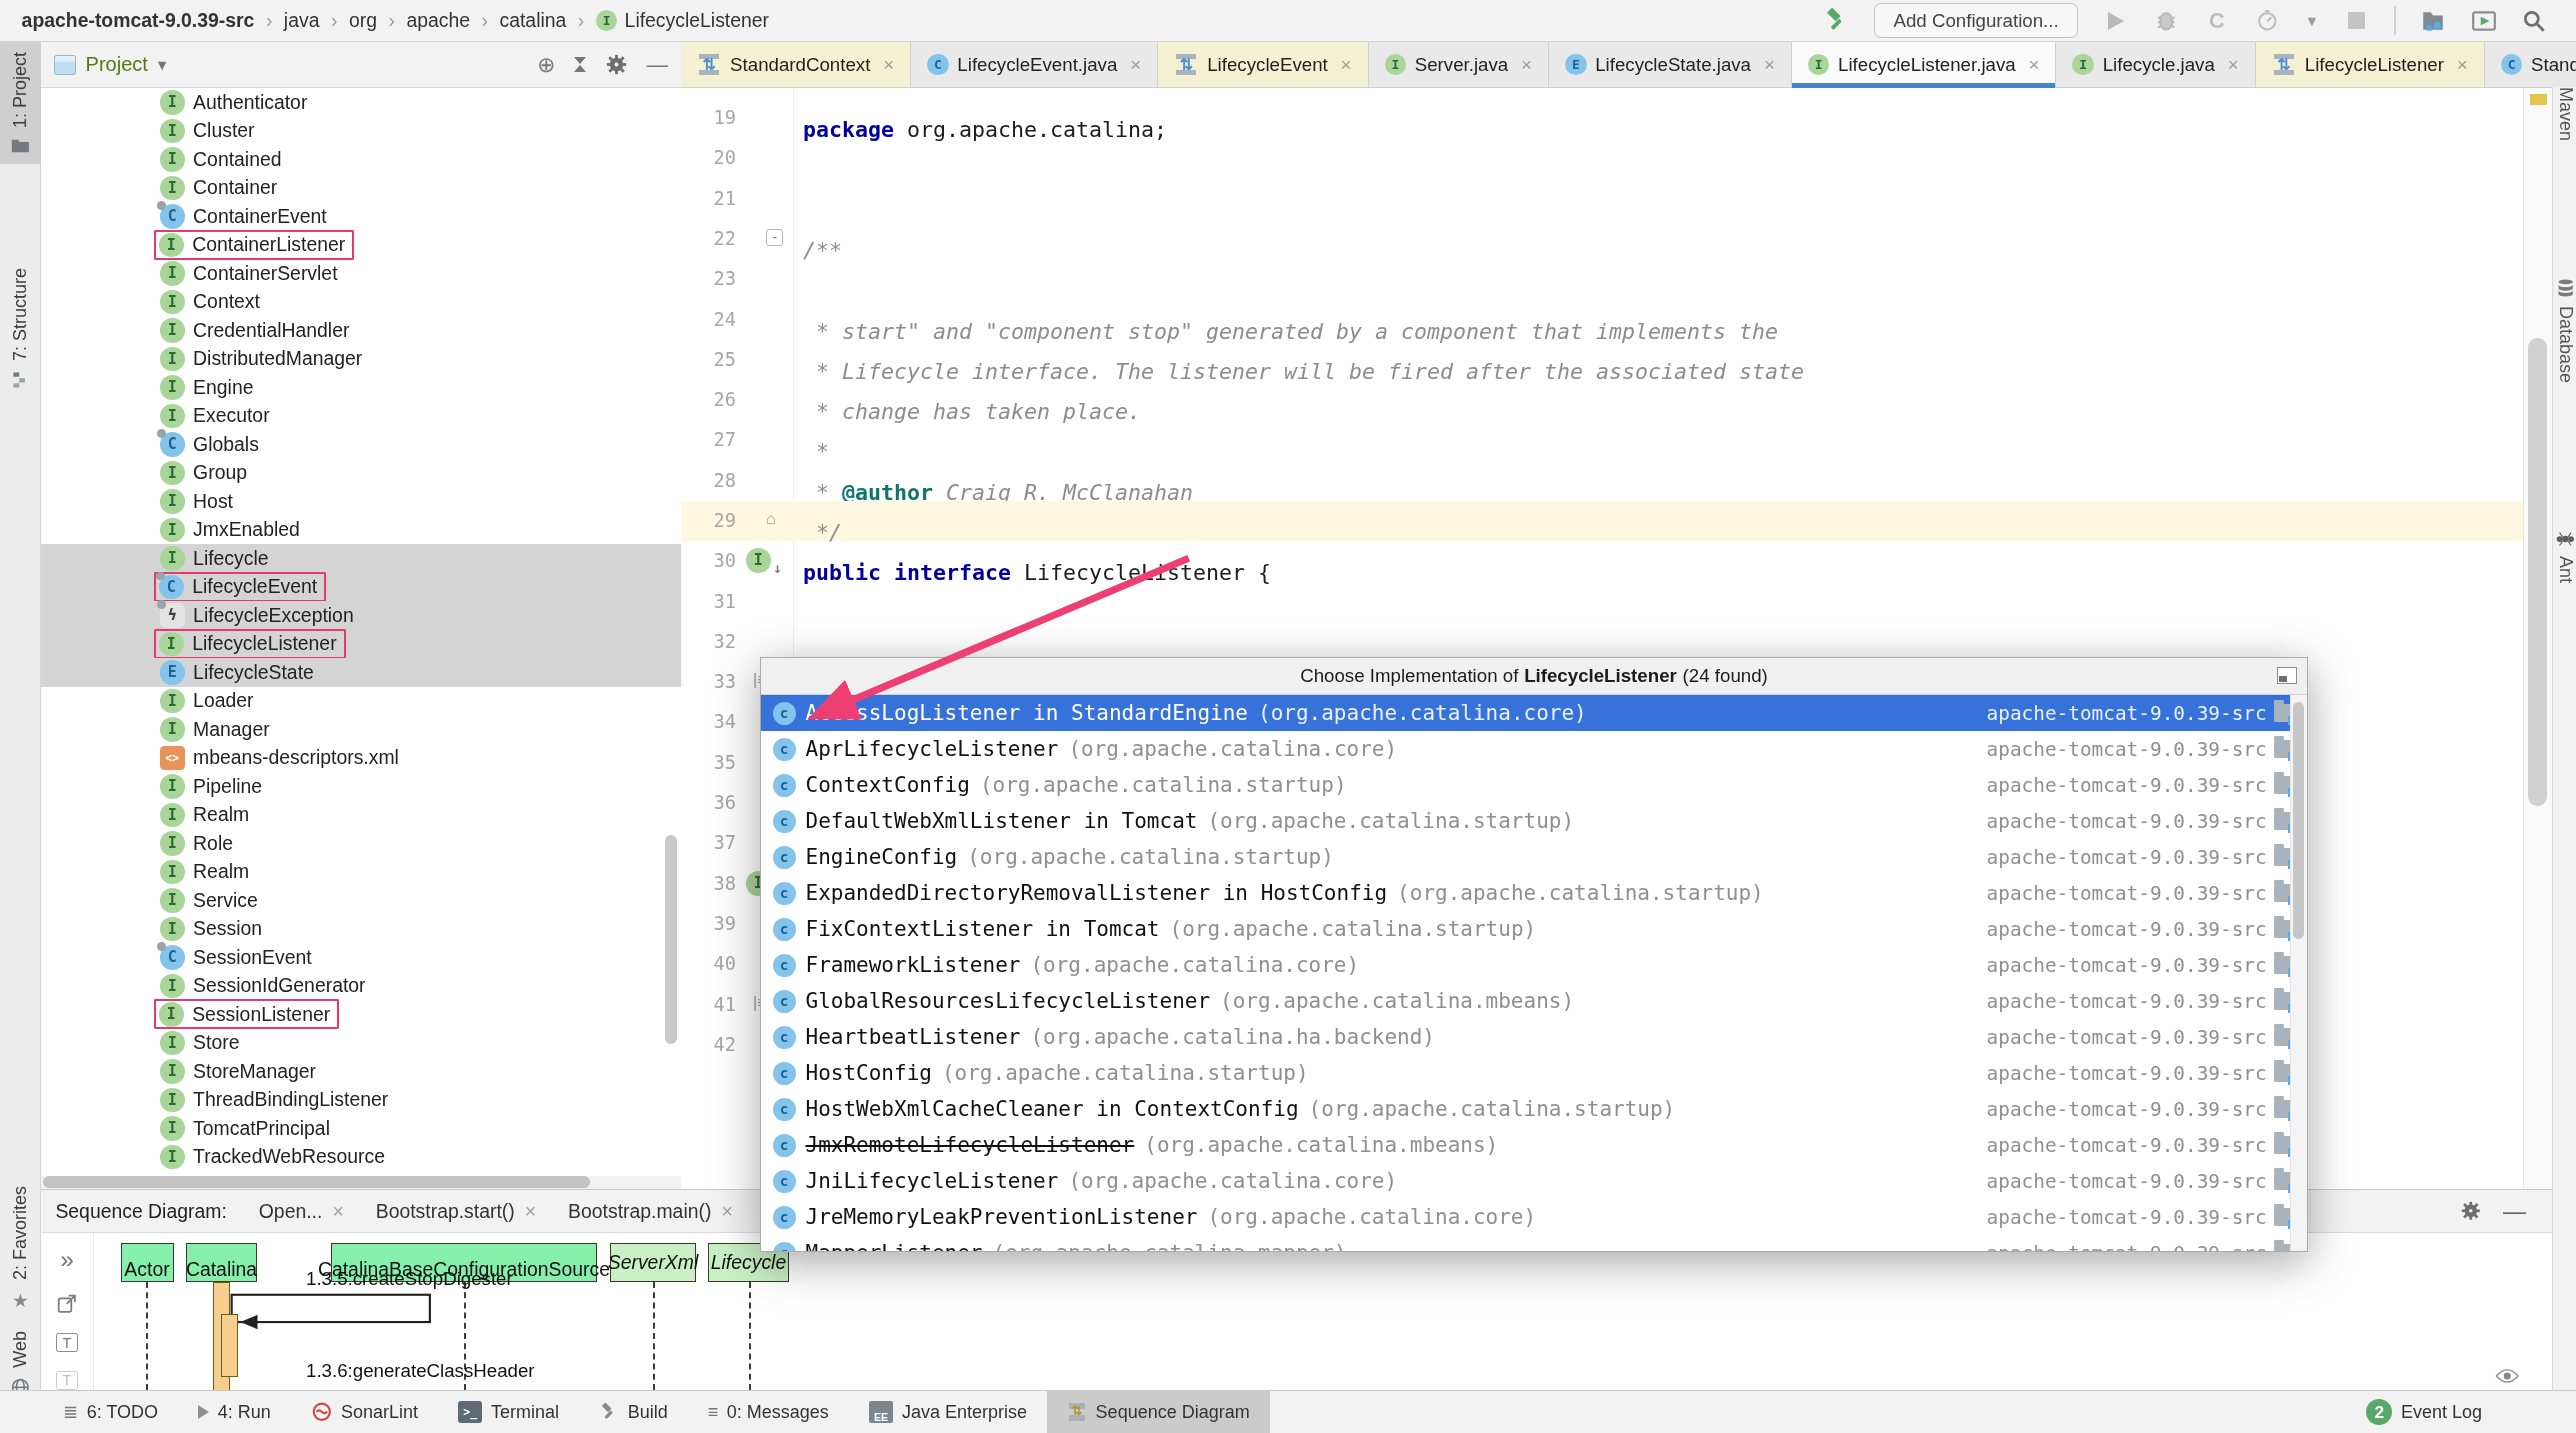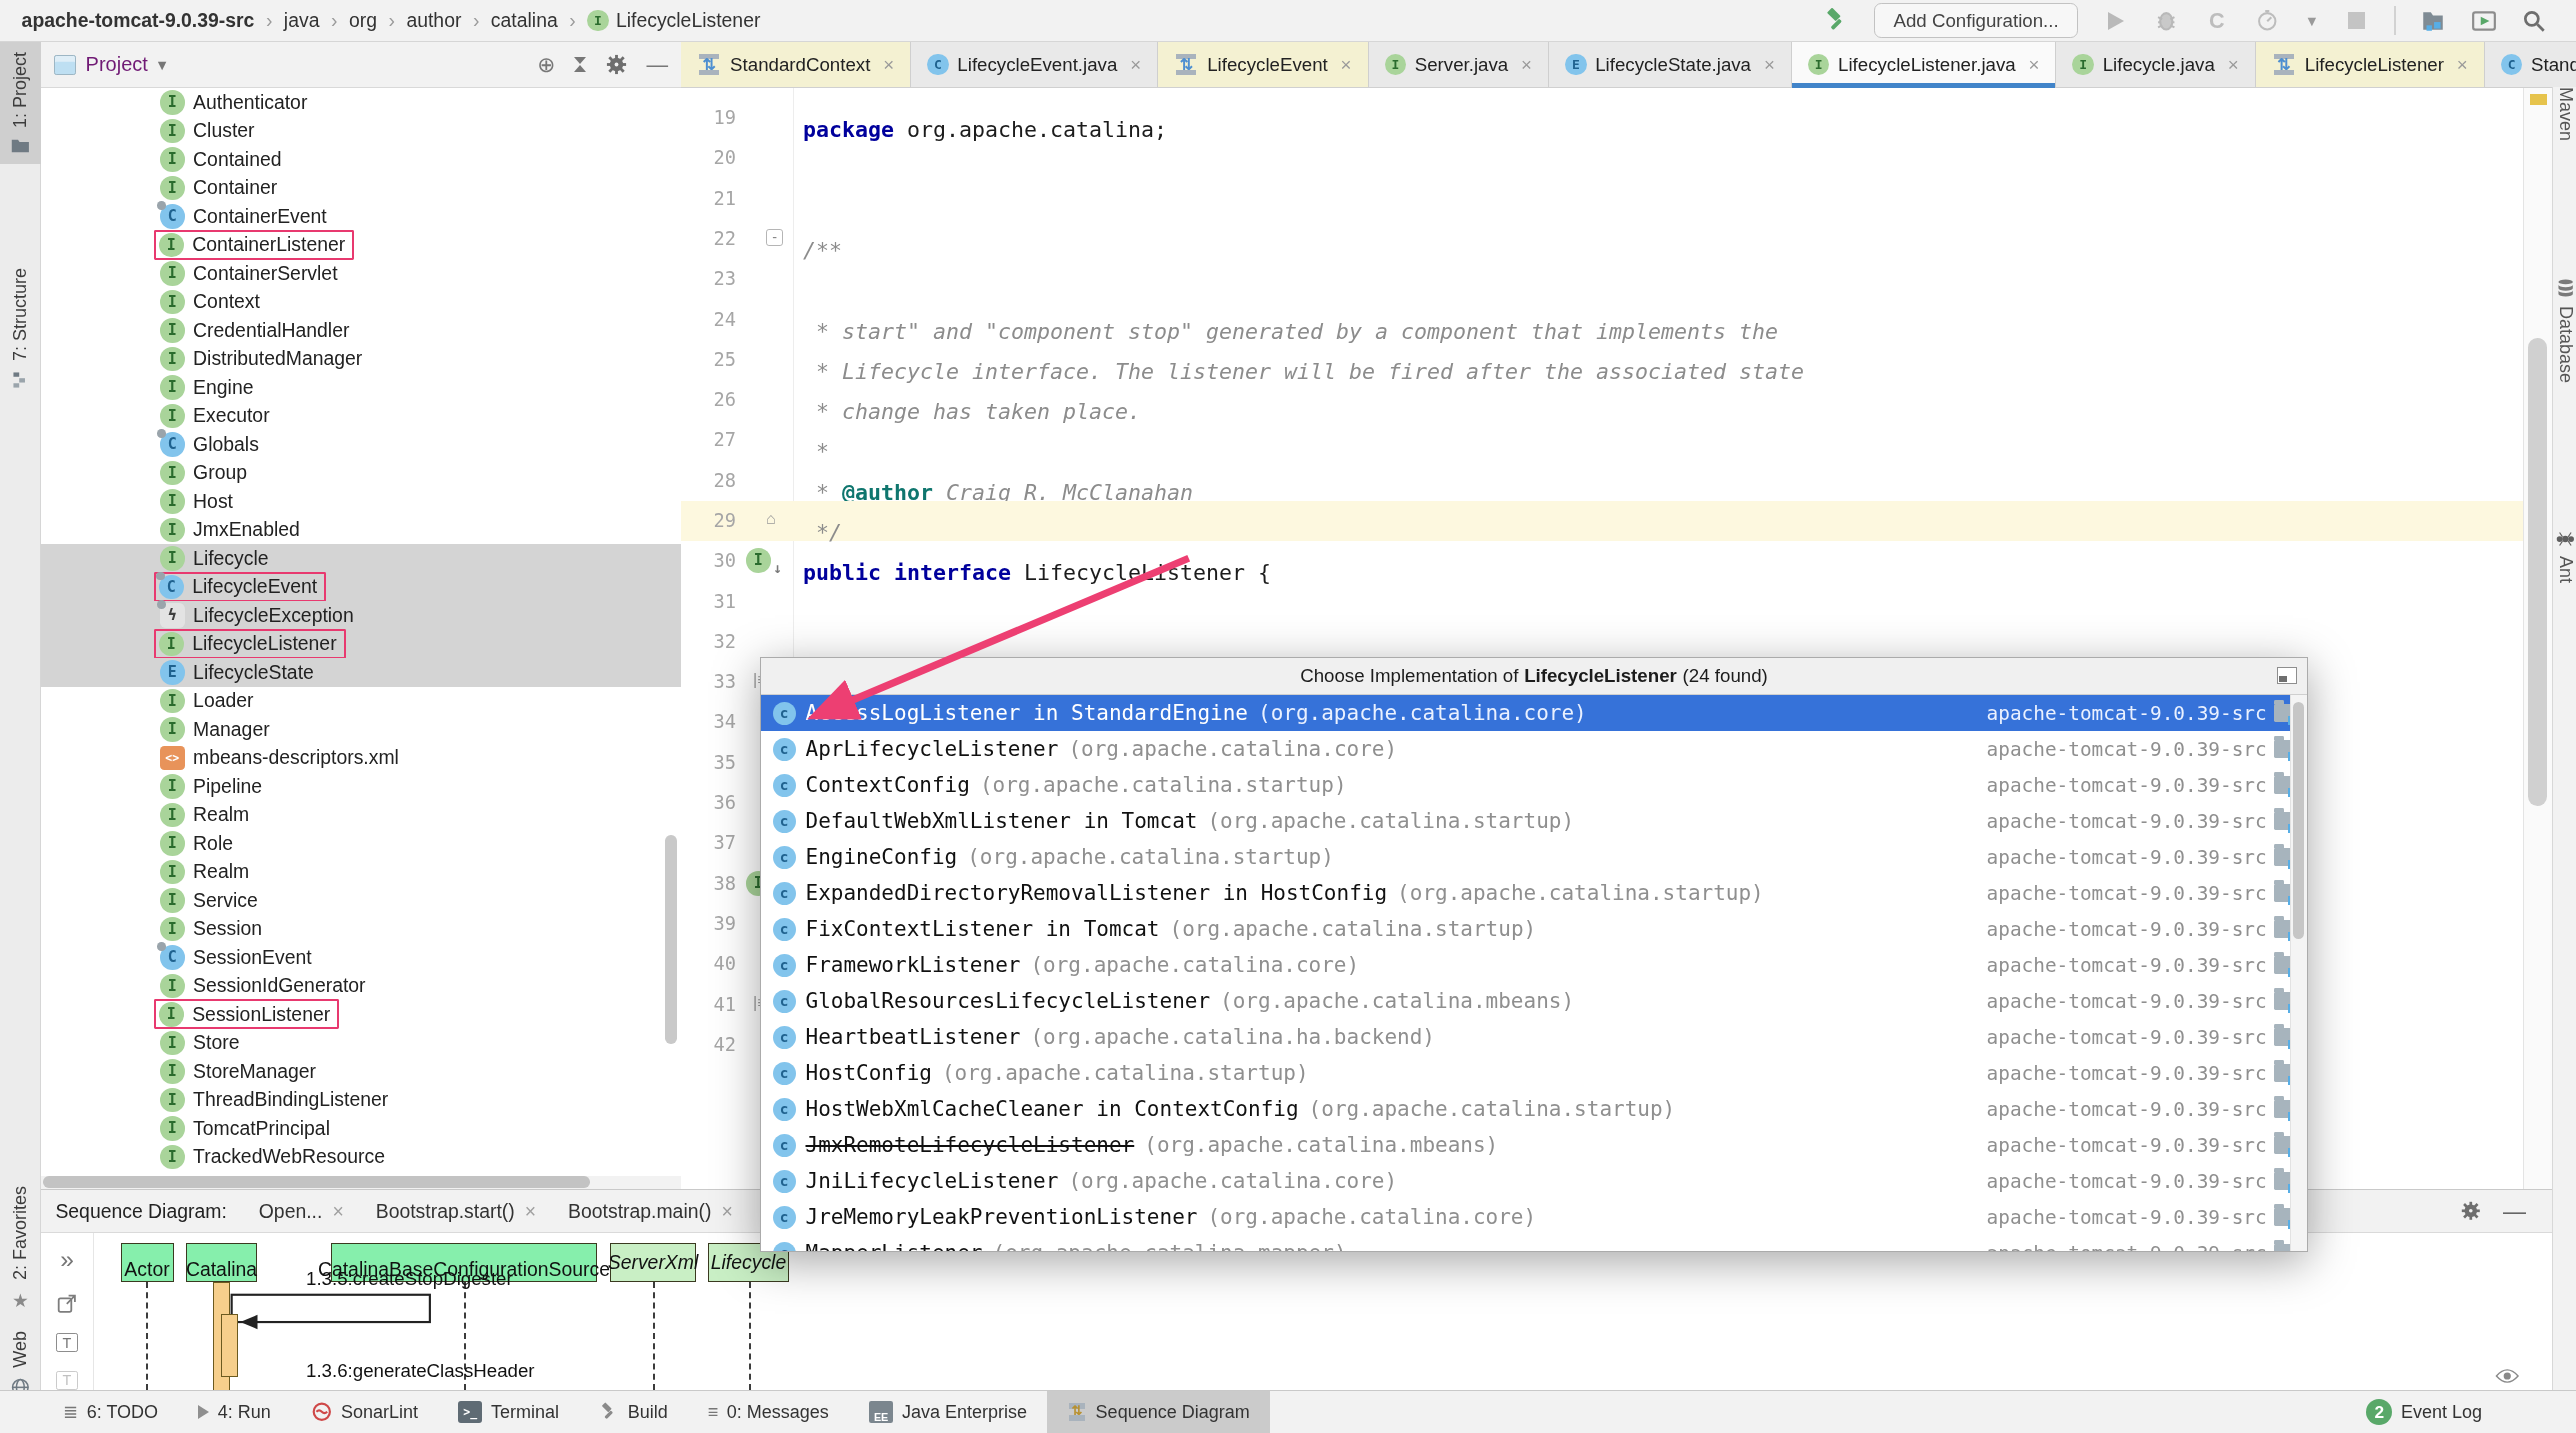--- a/index.html
+++ b/index.html
@@ -22,21 +22,21 @@
   .vitem { position:absolute; left:0; width:41px; display:flex; flex-direction:column; align-items:center; gap:10px; padding:10px 0; }
   .vitem.active { background:#cfcfcf; }
   .vtext { writing-mode:vertical-rl; transform:rotate(180deg); font-size:18px; color:#3c3c3c; white-space:nowrap; }
   
   #rightstrip { position:absolute; left:2552px; top:42px; width:24.5px; height:1348px; background:#f2f2f2; border-left:1.4px solid #d8d8d8; }
   .rvitem { position:absolute; left:0; width:24.5px; display:flex; flex-direction:column; align-items:center; gap:8.6px; }
   .rvtext { writing-mode:vertical-rl; font-size:18px; color:#555; white-space:nowrap; }
 
   
   #phead { position:absolute; left:41px; top:42px; width:640px; height:46px; background:#f2f2f2; border-bottom:1.4px solid #d9d9d9; display:flex; align-items:center; padding:0 13px; }
-  #phead .title { font-size:20px; color:#701a75; margin-left:10px; }
+  #phead .title { font-size:20px; color:#4d7c0f; margin-left:10px; }
   #phead .caret { margin-left:7.2px; color:#777; font-size:14.4px; }
   #phead .spacer { flex:1; }
   #phead .hic { margin-left:18.7px; color:#777; font-size:21.6px; }
   .projwin { width:21.6px; height:20px; border:1.4px solid #9db6c4; background:#bedff2; border-radius:2.2px; box-shadow:inset 0 5.8px #dfeef7; }
 
   #tree { position:absolute; left:41px; top:88px; width:640px; height:1088px; background:#ffffff; overflow:hidden; }
   .trow { position:relative; height:28.5px; display:flex; align-items:center; padding-left:119px; font-size:19.4px; color:#222; white-space:nowrap; }
   .trow.sel { background:#d4d4d4; }
   .tbox { display:inline-flex; align-items:center; gap:8.6px; }
   .tbox.pink { border:2.9px solid #e8396f; border-radius:1.4px; padding:0.7px 7.2px 0.7px 2.9px; margin-left:-5.8px; }
@@ -138,21 +138,21 @@
 <body>
 
 <div id="topbar">
   <div id="breadcrumbs">
       <span class="seg first">apache-tomcat-9.0.39-src</span>
       <span class="sep"></span>
       <span class="seg">java</span>
       <span class="sep"></span>
       <span class="seg">org</span>
       <span class="sep"></span>
-      <span class="seg">author</span>
+      <span class="seg">apache</span>
       <span class="sep"></span>
       <span class="seg">catalina</span>
       <span class="sep"></span>
       <span class="tico ti-int" style="width: 21.6px; height: 21.6px; font-size: 13px; margin-right: 7.2px;">I</span>
       <span class="seg">LifecycleListener</span>
     </div>
   <div id="toolbar-right">
     <span class="ticn">
       <svg class="icn" width="24.5" height="24.5" viewBox="0 0 24 24">
           <g fill="#59a869">

